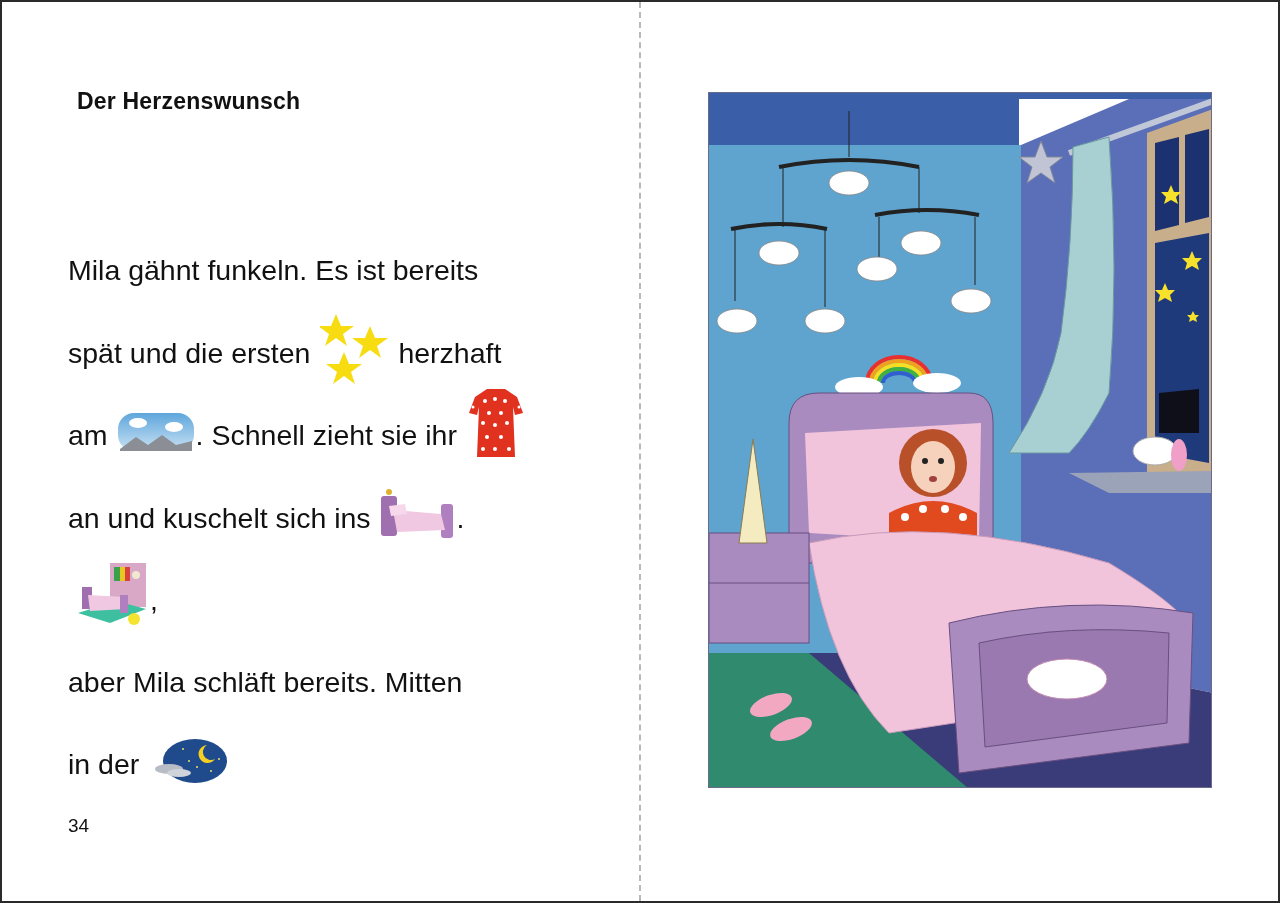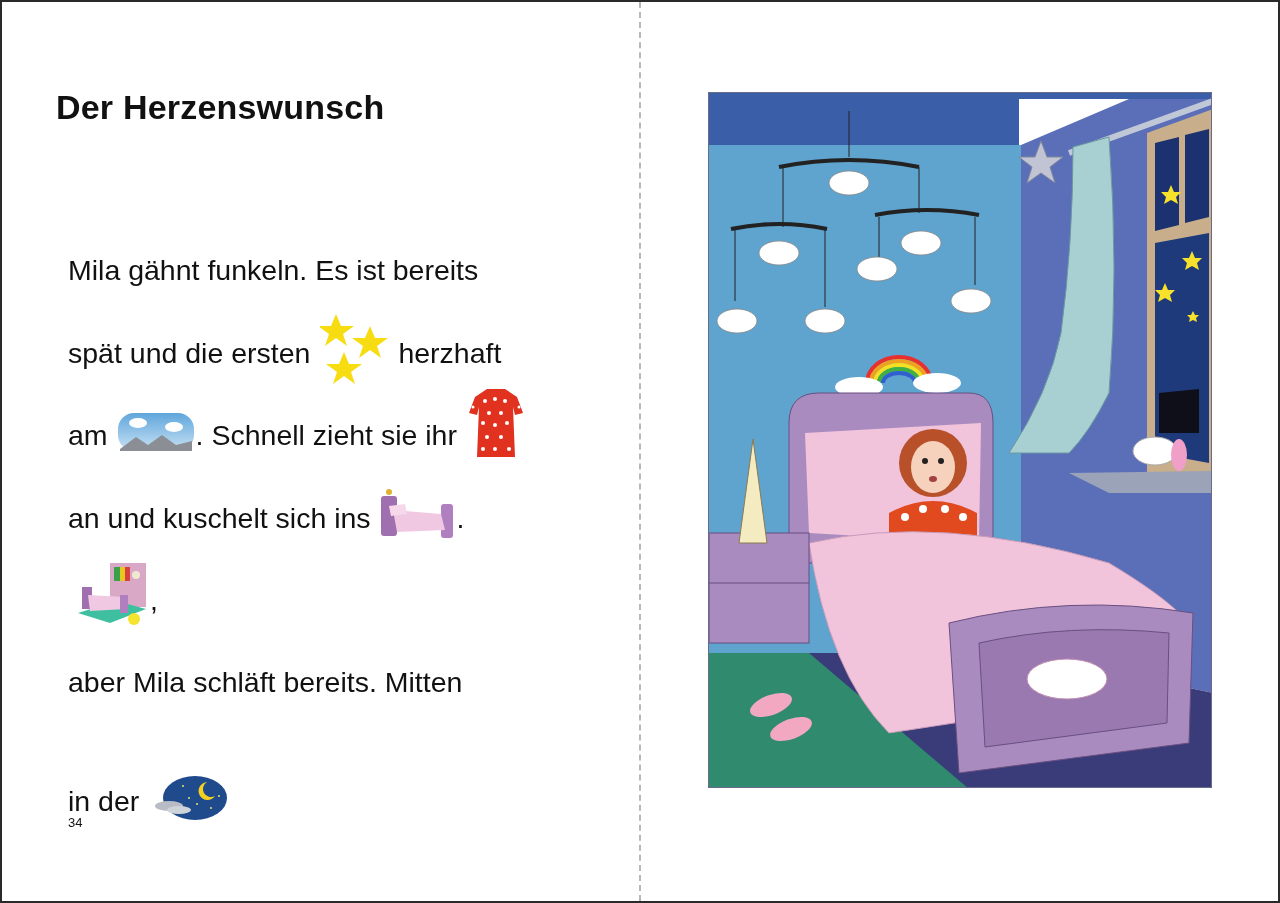--- a/index.html
+++ b/index.html
@@ -1,23 +1,23 @@
 <!DOCTYPE html>
 <html><head>
 <meta charset="utf-8">
 <style>
   html,body{margin:0;padding:0;}
   body{width:1280px;height:903px;position:relative;background:#fff;overflow:hidden;font-family:"Liberation Sans",sans-serif;color:#111;}
   .frame{position:absolute;left:0;top:0;width:1276px;height:899px;border:2px solid #2a2a2a;box-sizing:content-box;}
   .fold{position:absolute;left:639px;top:2px;width:0;height:899px;border-left:2px dashed #b8b8b8;}
-  .title{position:absolute;left:56px;top:88px;font-size:34px;font-weight:bold;letter-spacing:0.2px;}
+  .title{position:absolute;left:77px;top:88px;font-size:23px;font-weight:bold;letter-spacing:0.2px;}
   .line{position:absolute;left:68px;font-size:28.5px;white-space:nowrap;display:flex;align-items:center;height:60px;}
   .line span.t{display:inline-block;}
   .ico{display:inline-block;vertical-align:middle;margin:0 4px;}
-  .pagenum{position:absolute;left:68px;top:815px;font-size:13px;}
+  .pagenum{position:absolute;left:68px;top:815px;font-size:19px;}
   .illus{position:absolute;left:708px;top:92px;width:504px;height:696px;border:1px solid #6a6a8a;box-sizing:border-box;overflow:hidden;}
 </style>
 </head>
 <body>
 
 <div class="frame"></div>
 <div class="fold"></div>
 
 <div class="title">Der Herzenswunsch</div>
 
@@ -107,21 +107,21 @@
       <circle cx="58" cy="58" r="6" fill="#f4e430"></circle>
     </svg>
   </span>
   <span class="t">,</span>
 </div>
 
 <div class="line" style="top:652px;">
   <span class="t">aber Mila schläft bereits. Mitten</span>
 </div>
 
-<div class="line" style="top:771px;align-items:center;">
+<div class="line" style="top:734px;align-items:center;">
   <span class="t">in der</span>
   <span class="ico" style="margin:0 10px 0 14px;">
     <svg width="76" height="48" viewBox="0 0 76 48">
       <ellipse cx="42" cy="24" rx="32" ry="22" fill="#1f4a8c"></ellipse>
       <g fill="#e8e070">
           <circle cx="30" cy="12" r="1"></circle>
           <circle cx="44" cy="30" r="1"></circle>
           <circle cx="58" cy="34" r="1"></circle>
           <circle cx="36" cy="24" r="1"></circle>
           <circle cx="66" cy="22" r="1"></circle>

